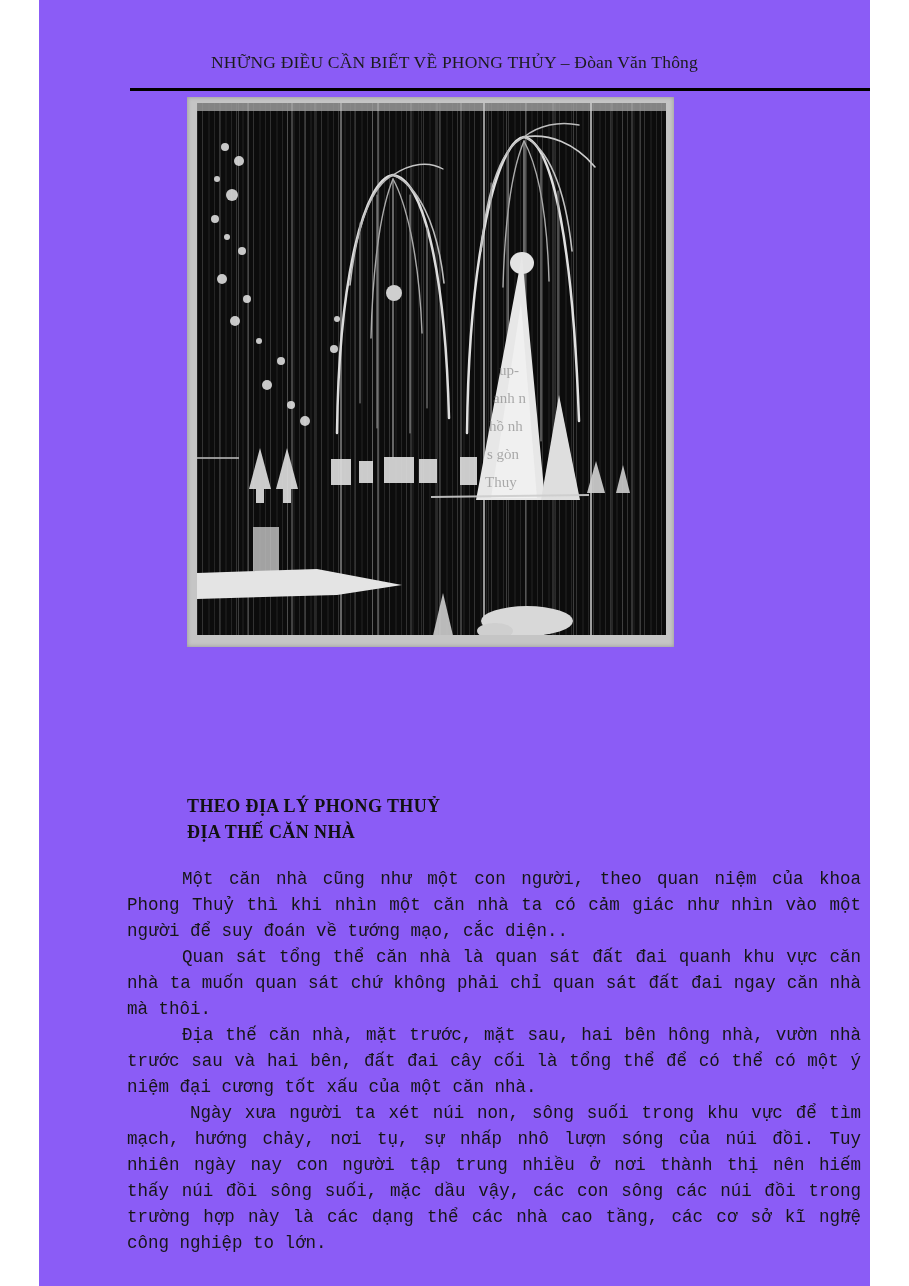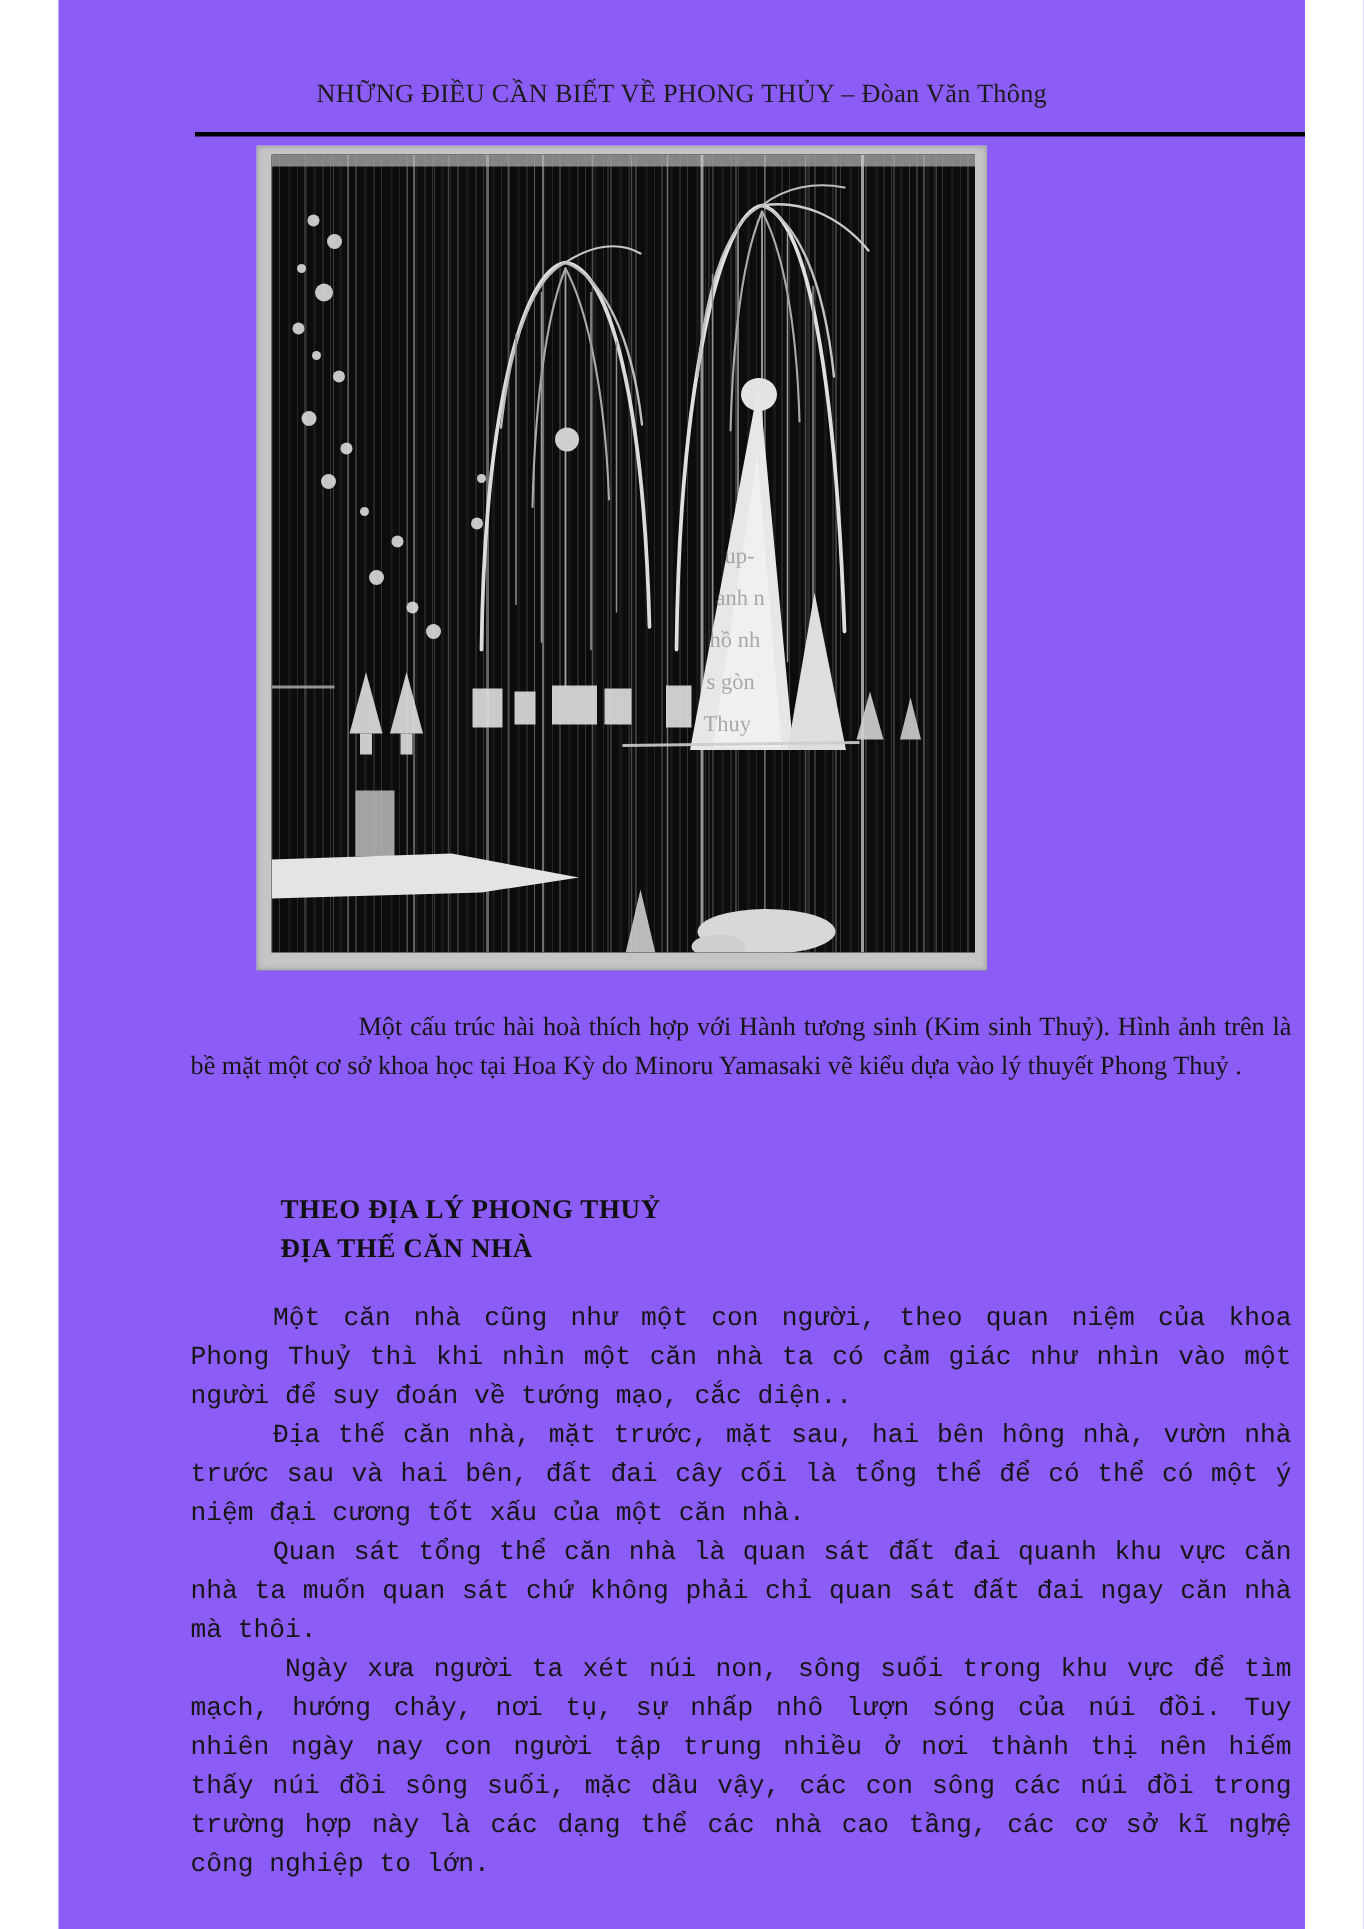--- a/index.html
+++ b/index.html
@@ -24,21 +24,21 @@
     white-space: nowrap;
   }
   .rule {
     position: absolute;
     top: 88px; left: 91px;
     width: 761px; height: 3px;
     background: #000;
   }
   .photo-frame {
     position: absolute;
-    top: 97px; left: 132px;
+    top: 97px; left: 148px;
     width: 487px; height: 550px;
     background: linear-gradient(180deg, #cicccc, #c6c6c6);
     background-color: #c5c5c5;
     padding: 6px 24px 12px 10px;
     box-shadow: inset 0 0 4px rgba(0,0,0,0.25);
   }
   .photo {
     position: relative;
     width: 469px; height: 532px;
     background-color: #0c0c0c;
@@ -215,29 +215,28 @@
 
         <g>
           <polygon points="246,490 258,541 234,541" fill="#cdcdcd" opacity="0.9"></polygon>
           <ellipse cx="330" cy="518" rx="46" ry="15" fill="#d8d8d8"></ellipse>
           <ellipse cx="298" cy="528" rx="18" ry="8" fill="#cfcfcf"></ellipse>
         </g>
       </svg>
     </div>
   </figure>
 
-  <p class="caption">Một cấu trúc hài hoà thích hợp với Hành tương sinh (Kim sinh Thuỷ). Hình ảnh trên là bề mặt một cơ sở khoa học tại Hoa Kỳ do Minoru Yamasaki vẽ kiểu dựa vào lý thuyết Phong Thuỷ .</p>
 
   <div class="section-heading">
     <div>THEO ĐỊA LÝ PHONG THUỶ</div>
     <div>ĐỊA THẾ CĂN NHÀ</div>
   </div>
 
   <div class="body-text">
     <p>Một căn nhà cũng như một con người, theo quan niệm của khoa Phong Thuỷ thì khi nhìn một căn nhà ta có cảm giác như nhìn vào một người để suy đoán về tướng mạo, cắc diện..</p>
+    <p>Quan sát tổng thể căn nhà là quan sát đất đai quanh khu vực căn nhà ta muốn quan sát chứ không phải chỉ quan sát đất đai ngay căn nhà mà thôi.</p>
     <p>Địa thế căn nhà, mặt trước, mặt sau, hai bên hông nhà, vườn nhà trước sau và hai bên, đất đai cây cối là tổng thể để có thể có một ý niệm đại cương tốt xấu của một căn nhà.</p>
-    <p>Quan sát tổng thể căn nhà là quan sát đất đai quanh khu vực căn nhà ta muốn quan sát chứ không phải chỉ quan sát đất đai ngay căn nhà mà thôi.</p>
     <p class="indent-lg">Ngày xưa người ta xét núi non, sông suối trong khu vực để tìm mạch, hướng chảy, nơi tụ, sự nhấp nhô lượn sóng của núi đồi. Tuy nhiên ngày nay con người tập trung nhiều ở nơi thành thị nên hiếm thấy núi đồi sông suối, mặc dầu vậy, các con sông các núi đồi trong trường hợp này là các dạng thể các nhà cao tầng, các cơ sở kĩ nghệ công nghiệp to lớn.</p>
   </div>
 
   <div class="page-number">7</div>
 
 </div>
 
 </body></html>

